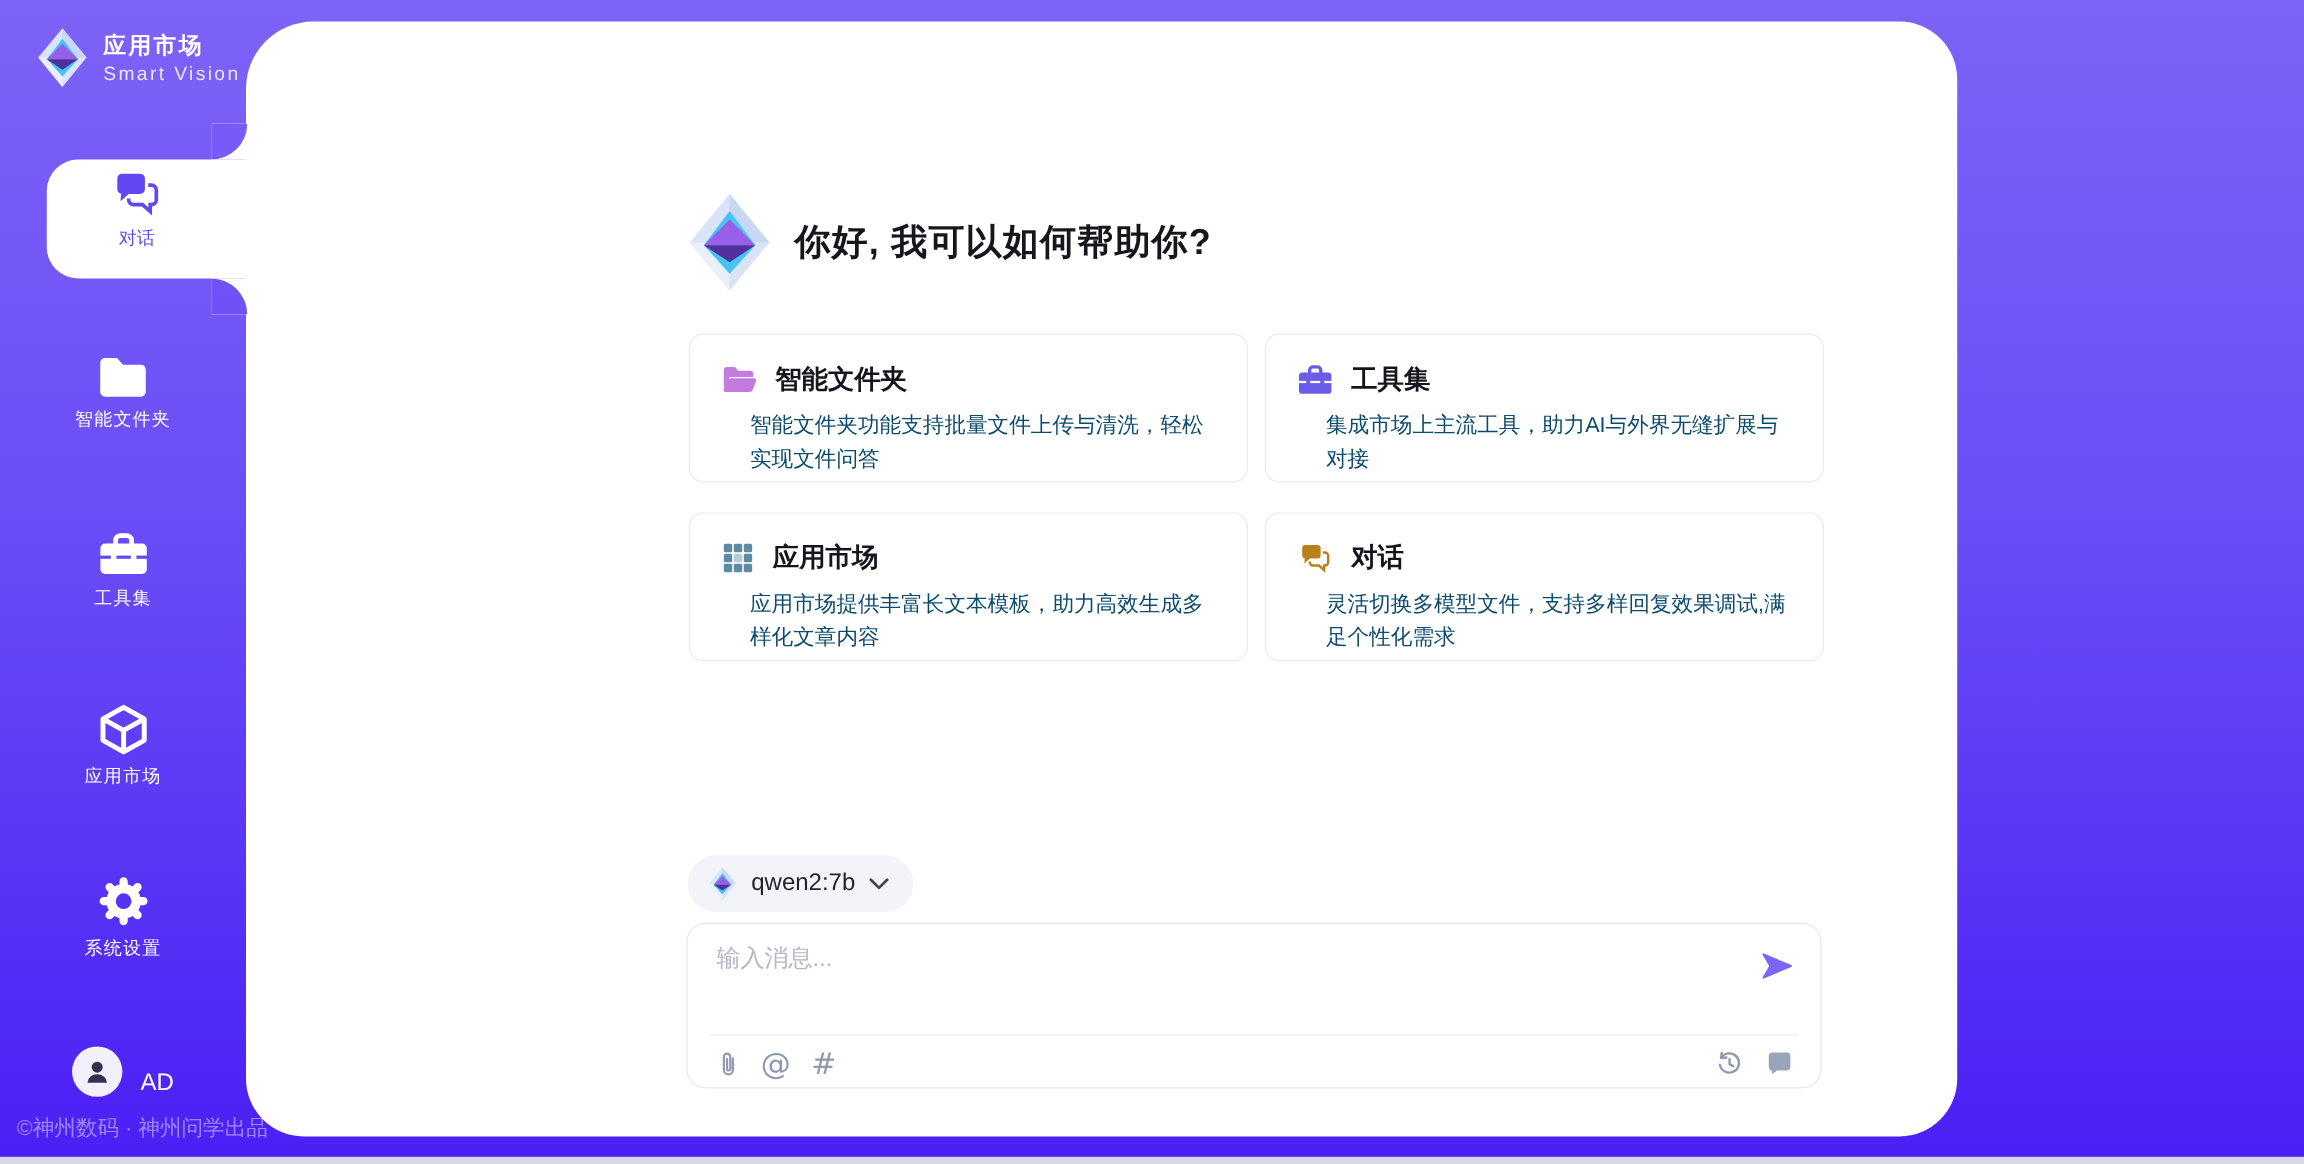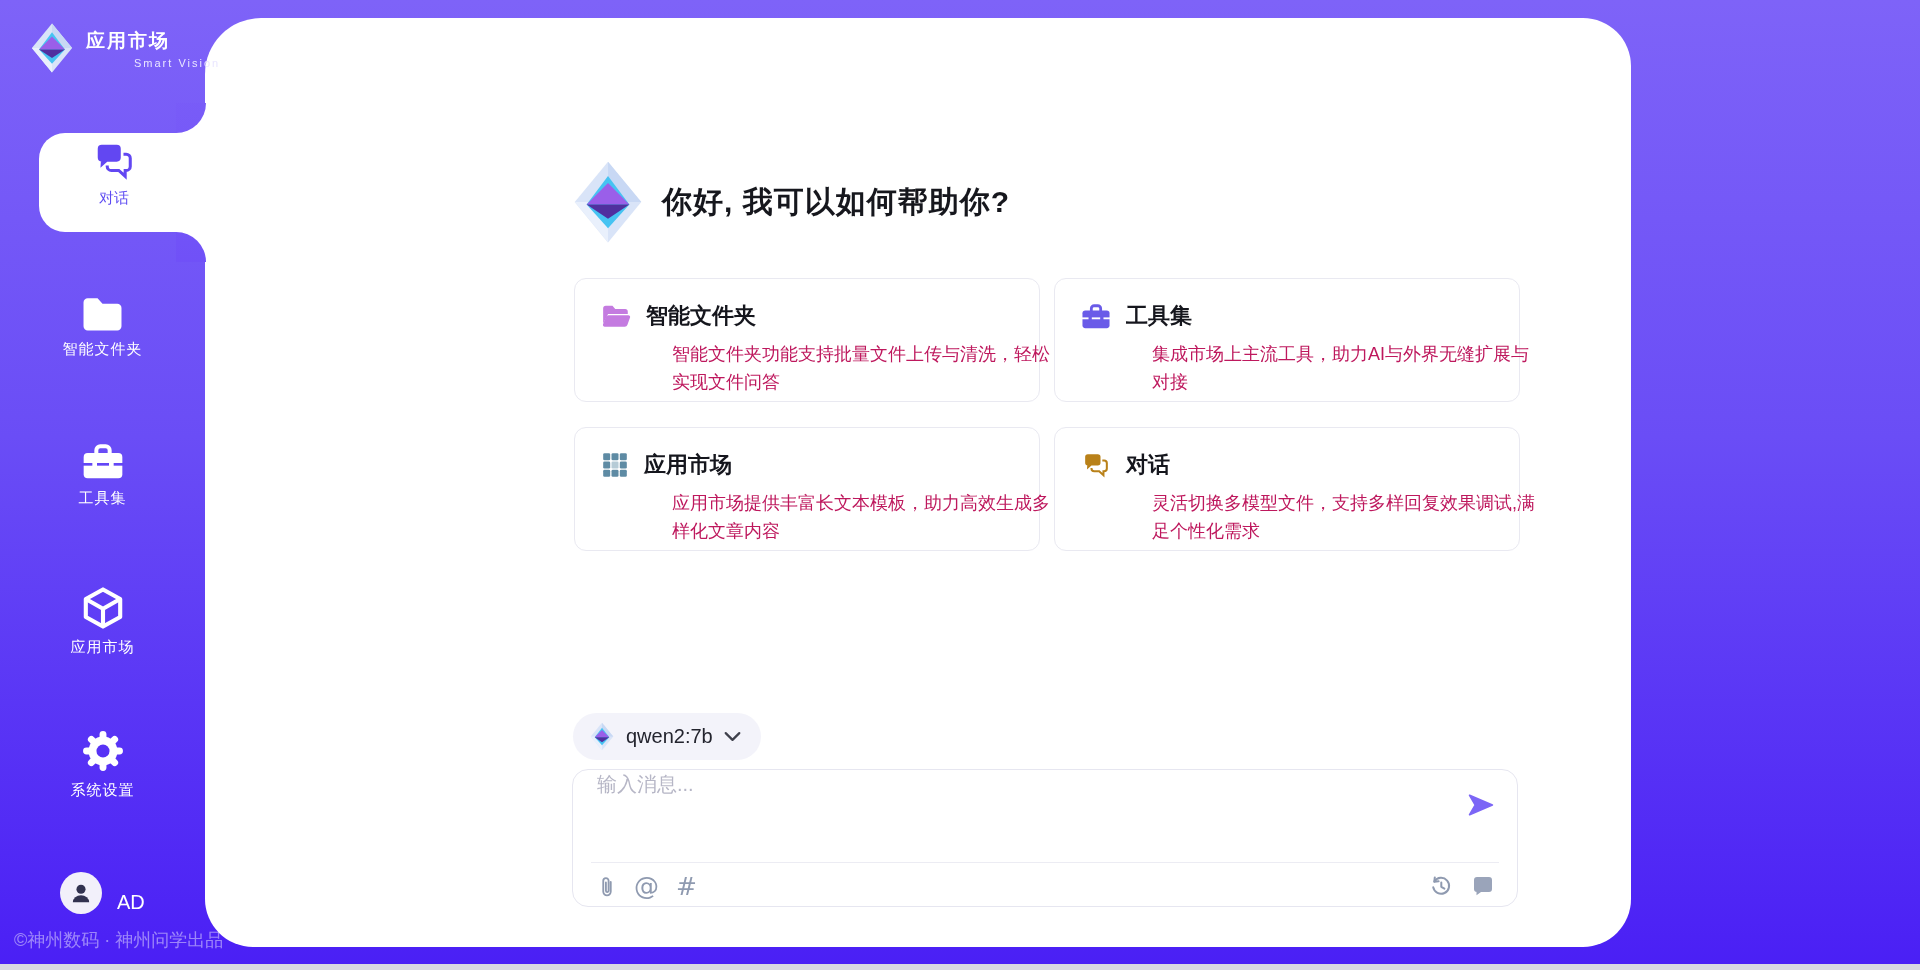--- a/index.html
+++ b/index.html
@@ -14,21 +14,21 @@
 
   
   .main-card{
     position:absolute; left:205px; top:18px; width:1426px; height:929px;
     background:#ffffff; border-radius:56px 48px 48px 48px; z-index:2;
   }
 
   
   .logo-row{ position:absolute; left:29px; top:22px; display:flex; align-items:center; gap:11px; z-index:3; }
   .logo-text .t1{ color:#fff; font-size:19px; font-weight:bold; letter-spacing:2px; }
-  .logo-text .t2{ color:#e9e6ff; font-size:11px; letter-spacing:2px; margin-top:3px;margin-left:48px; }
+  .logo-text .t2{ color:#e9e6ff; font-size:16px; letter-spacing:2px; margin-top:3px; }
 
   .nav-tab-active{
     position:absolute; left:39px; top:133px; width:170px; height:99px;
     background:#fff; border-radius:26px 0 0 26px; z-index:3;
   }
   .fillet{ position:absolute; width:30px; height:30px; background:#fff; z-index:2; }
   .fillet .cover{ position:absolute; inset:0; background-color:#7A5FF8;
     background-image:linear-gradient(180deg,#7E63F8 0px,#4A1FF5 970px);
     background-attachment:fixed; }
   .fillet-top{ left:176px; top:103px; }
@@ -62,34 +62,34 @@
   .cards-grid{
     position:absolute; left:369px; top:260px; width:946px;
     display:grid; grid-template-columns:466px 466px; column-gap:14px; row-gap:25px;
   }
   .feature-card{
     height:124px; background:#fff; border:1.5px solid #e9e9f1; border-radius:12px;
     padding:22px 26px; cursor:pointer;
   }
   .card-head{ display:flex; align-items:center; gap:15px; }
   .card-head .ttl{ font-size:22px; font-weight:bold; color:#15161d; }
-  .card-desc{ margin-top:9px; margin-left:71px; width:385px; font-size:18px; line-height:28px; color:#be185d; }
+  .card-desc{ margin-top:9px; margin-left:24px; width:385px; font-size:18px; line-height:28px; color:#0c4a6e; }
 
   .model-pill{
     position:absolute; left:368px; top:695px; height:47px; padding:0 20px 0 16px;
     background:#f3f3fa; border-radius:24px; display:inline-flex; align-items:center; gap:11px; cursor:pointer;
   }
   .model-pill .mname{ font-size:20px; color:#23242e; }
 
   .composer{
     position:absolute; left:367px; top:751px; width:946px; height:138px;
     background:#fff; border:1.5px solid #e6e6f0; border-radius:16px;
   }
   .composer textarea{
-    position:absolute; left:24px; top:1px; width:850px; height:58px;
+    position:absolute; left:24px; top:15px; width:850px; height:58px;
     border:none; outline:none; resize:none; font-family:inherit;
     font-size:20px; color:#3a3a45; background:transparent;
   }
   .composer textarea::placeholder{ color:#b6b6c6; }
   .send-btn{ position:absolute; right:22px; top:21px; cursor:pointer; background:none; border:none; }
   .composer-divider{ position:absolute; left:18px; right:18px; top:92px; height:1px; background:#ececf3; }
   .tool-row-left{ position:absolute; left:24px; top:104px; display:flex; align-items:center; gap:17px; }
   .tool-row-right{ position:absolute; right:22px; top:104px; display:flex; align-items:center; gap:18px; }
   .tool-ic{ background:none; border:none; cursor:pointer; display:flex; align-items:center; color:#8f9ab0; }
   .glyph-ic{ font-size:25px; color:#8f9ab0; line-height:24px; font-family:"DejaVu Sans",sans-serif; }

